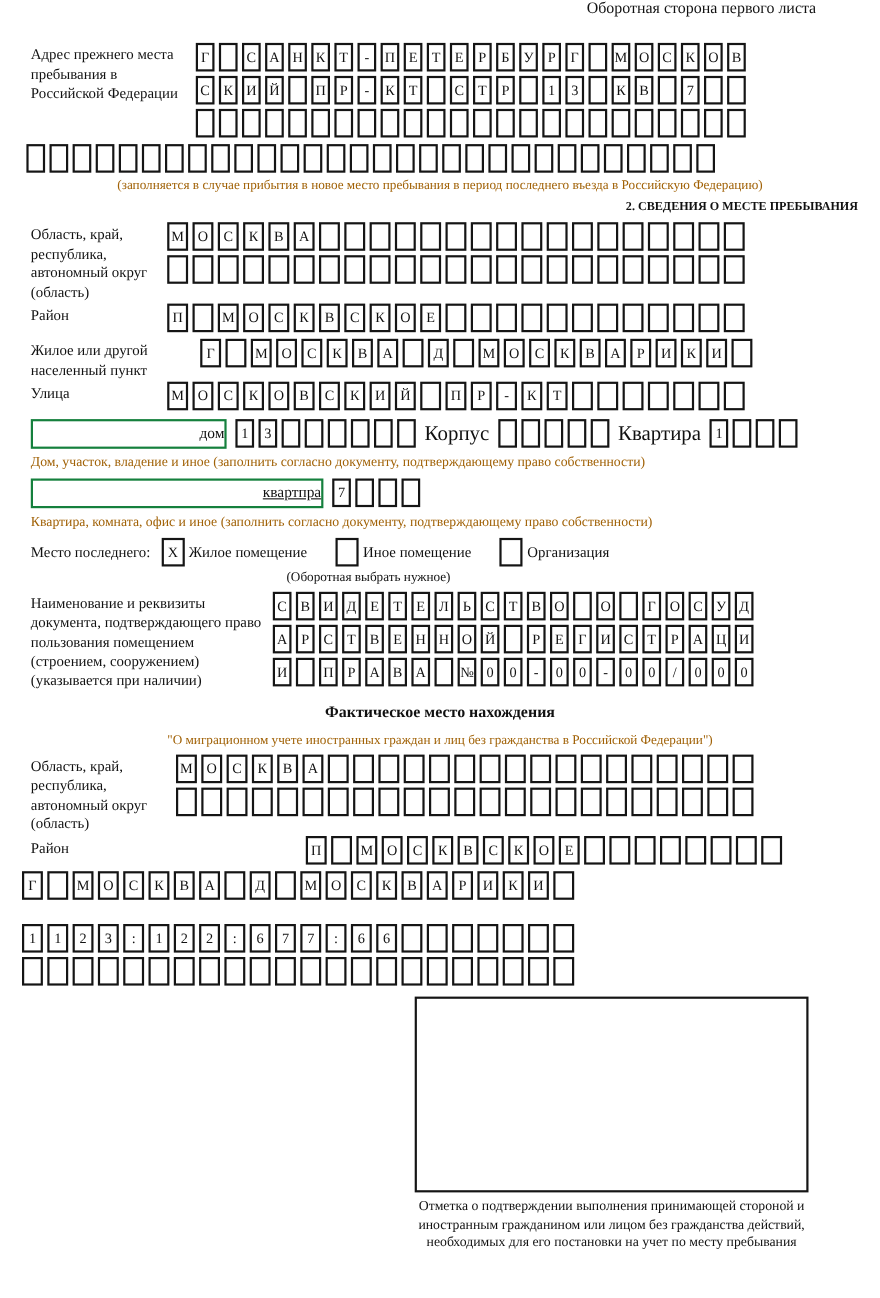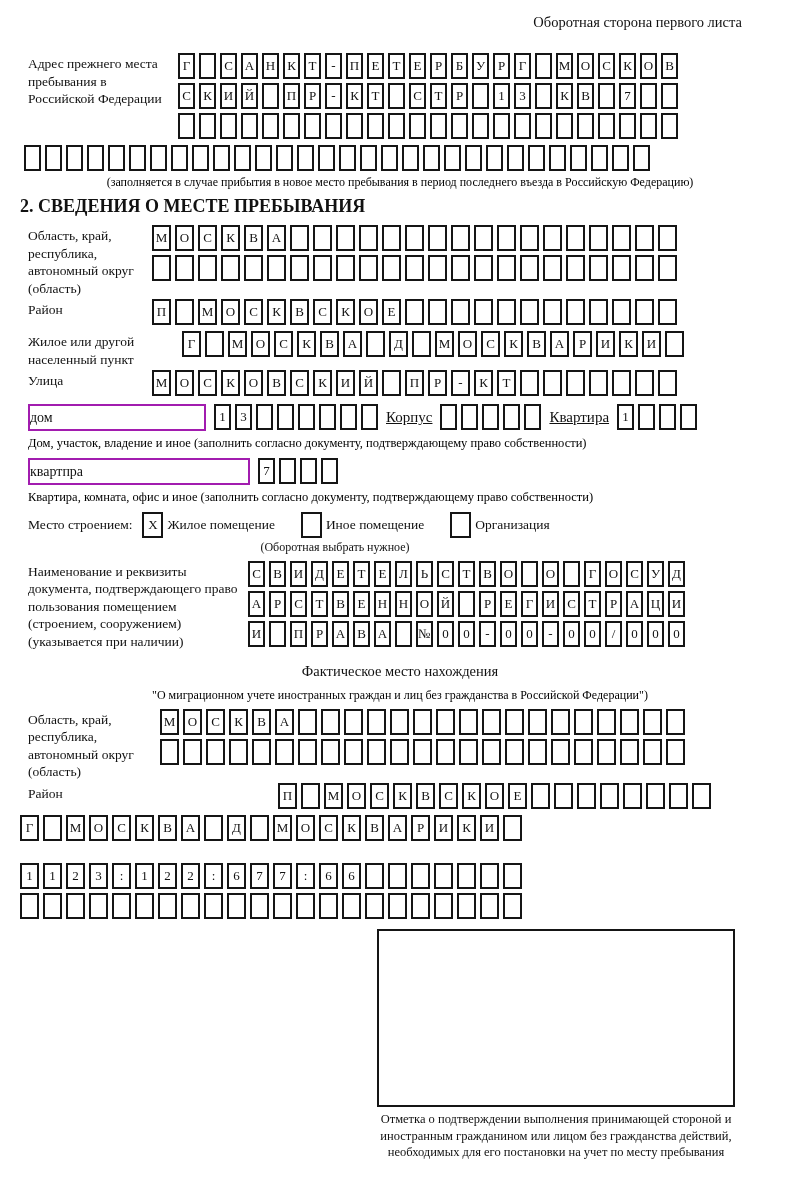--- a/index.html
+++ b/index.html
@@ -1,19 +1,19 @@
 <!DOCTYPE html>
 <html><head>
 <meta charset="utf-8">
 <style>
   html,body{margin:0;padding:0;background:#fff;}
   .page{
     position:relative;width:800px;height:1180px;margin:0 auto;background:#fff;
     font-family:"Liberation Serif","DejaVu Serif",serif;color:#111;
-    box-sizing:border-box;padding:14px 20px 0 20px;overflow:hidden;
+    box-sizing:border-box;padding:0 20px 0 20px;overflow:hidden;
   }
   .header-note{text-align:right;font-size:14.5px;padding-right:38px;margin-bottom:22px;}
 
   .field-row{display:flex;align-items:flex-start;margin-bottom:2px;}
   .label{font-size:13.5px;line-height:1.3;box-sizing:border-box;padding:2px 6px 0 8px;flex:0 0 auto;}
   .w158{width:158px;}
   .w132{width:132px;}
   .w162{width:162px;}
   .w228{width:228px;}
   .w140{width:140px;}
@@ -23,36 +23,36 @@
 
   .cellrow{white-space:nowrap;margin-bottom:3px;height:27px;font-family:Liberation Serif, serif;}
   .cell{
     display:inline-block;box-sizing:border-box;width:17px;height:26px;
     border:2px solid #151515;margin-right:4px;text-align:center;
     font-size:13px;line-height:21px;vertical-align:top;background:#fff;
   }
   .p27 .cell{width:19px;margin-right:4px;}
   .fullrow{margin-left:4px;margin-top:2px;}
 
-  .caption{font-size:12px;line-height:1.25;color:#000000;}
+  .caption{font-size:12px;line-height:1.25;color:#a16207;}
   .caption.center{text-align:center;margin:2px 0 6px 0;}
   .caption.left{margin:1px 0 6px 8px;font-size:12.5px;}
 
-  .section-title{text-align:left;font-weight:bold;font-size:18px;margin:4px 0 8px 0;}
-  .sub-title{text-align:center;font-weight:normal;font-size:14.5px;margin:12px 0 8px 0;}
+  .section-title{text-align:right;font-weight:bold;font-size:11px;margin:4px 0 8px 0;}
+  .sub-title{text-align:center;font-weight:bold;font-size:14.5px;margin:12px 0 8px 0;}
 
   .inline-row{display:flex;align-items:flex-start;margin:4px 0 2px 0;}
   .widebox{
-    display:inline-block;box-sizing:border-box;border:2px solid #a21caf;height:27px;
-    text-align:left;font-size:14px;line-height:23px;background:#fff;vertical-align:top;
+    display:inline-block;box-sizing:border-box;border:2px solid #15803d;height:27px;
+    text-align:right;font-size:14px;line-height:23px;background:#fff;vertical-align:top;
     margin-left:8px;margin-right:8px;flex:0 0 auto;
   }
   .widebox.dom{width:178px;}
-  .widebox.kvartira{width:222px;}
-  .midlabel{font-size:15px;line-height:27px;padding:0 8px 0 4px;flex:0 0 auto;text-decoration:underline;}
+  .widebox.kvartira{width:266px;text-decoration:underline;}
+  .midlabel{font-size:19px;line-height:27px;padding:0 8px 0 4px;flex:0 0 auto;}
 
   .chk-row{display:flex;align-items:center;margin:6px 0 0 8px;font-size:13.5px;}
   .chk-label{margin-right:10px;}
   .chk-opt-label{margin:0 26px 0 4px;}
   .chk-cell{
     display:inline-block;box-sizing:border-box;width:21px;height:26px;border:2px solid #151515;
     text-align:center;font-size:13px;line-height:21px;background:#fff;flex:0 0 auto;
   }
   .chk-caption{font-size:12px;text-align:center;width:330px;margin:2px 0 6px 150px;}
 
@@ -120,21 +120,21 @@
   </div>
   <div class="caption left">Дом, участок, владение и иное (заполнить согласно документу, подтверждающему право собственности)</div>
 
   <div class="inline-row">
     <div class="widebox kvartira">квартпра</div>
     <div class="cellrow"><span class="cell">7</span><span class="cell"></span><span class="cell"></span><span class="cell"></span></div>
   </div>
   <div class="caption left">Квартира, комната, офис и иное (заполнить согласно документу, подтверждающему право собственности)</div>
 
   <div class="chk-row">
-    <span class="chk-label">Место строением:</span>
+    <span class="chk-label">Место последнего:</span>
     <span class="chk-cell">X</span>
     <span class="chk-opt-label">Жилое помещение</span>
     <span class="chk-cell"></span>
     <span class="chk-opt-label">Иное помещение</span>
     <span class="chk-cell"></span>
     <span class="chk-opt-label">Организация</span>
   </div>
   <div class="chk-caption">(Оборотная выбрать нужное)</div>
 
   <div class="field-row">

